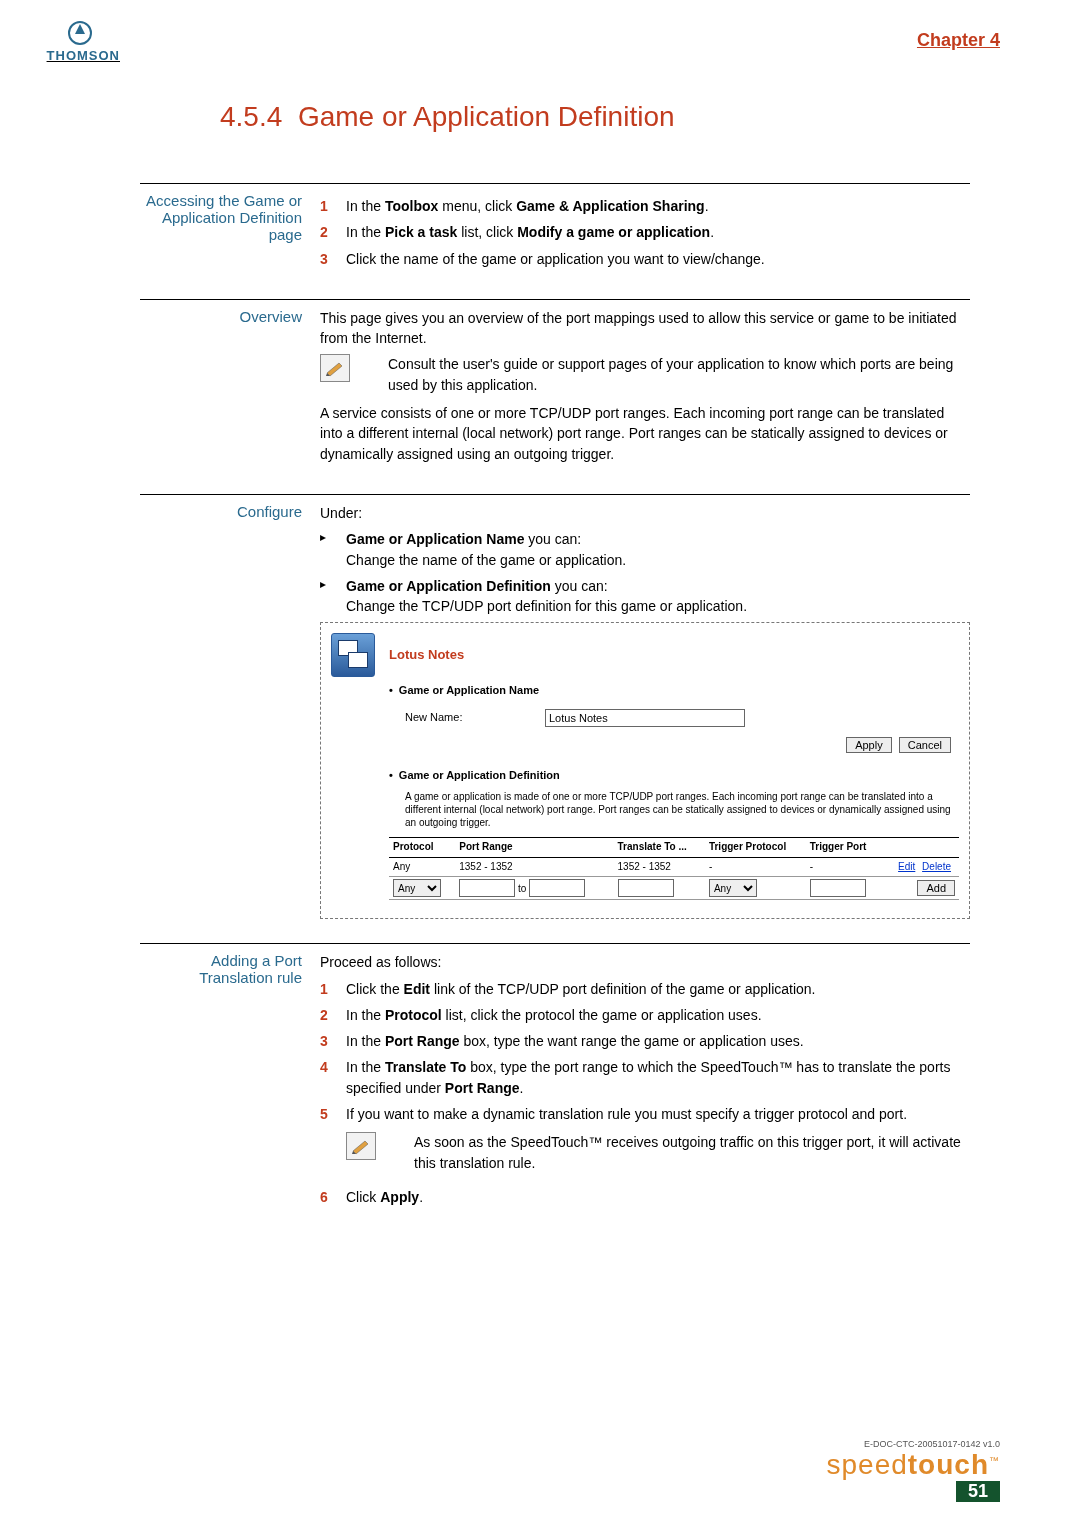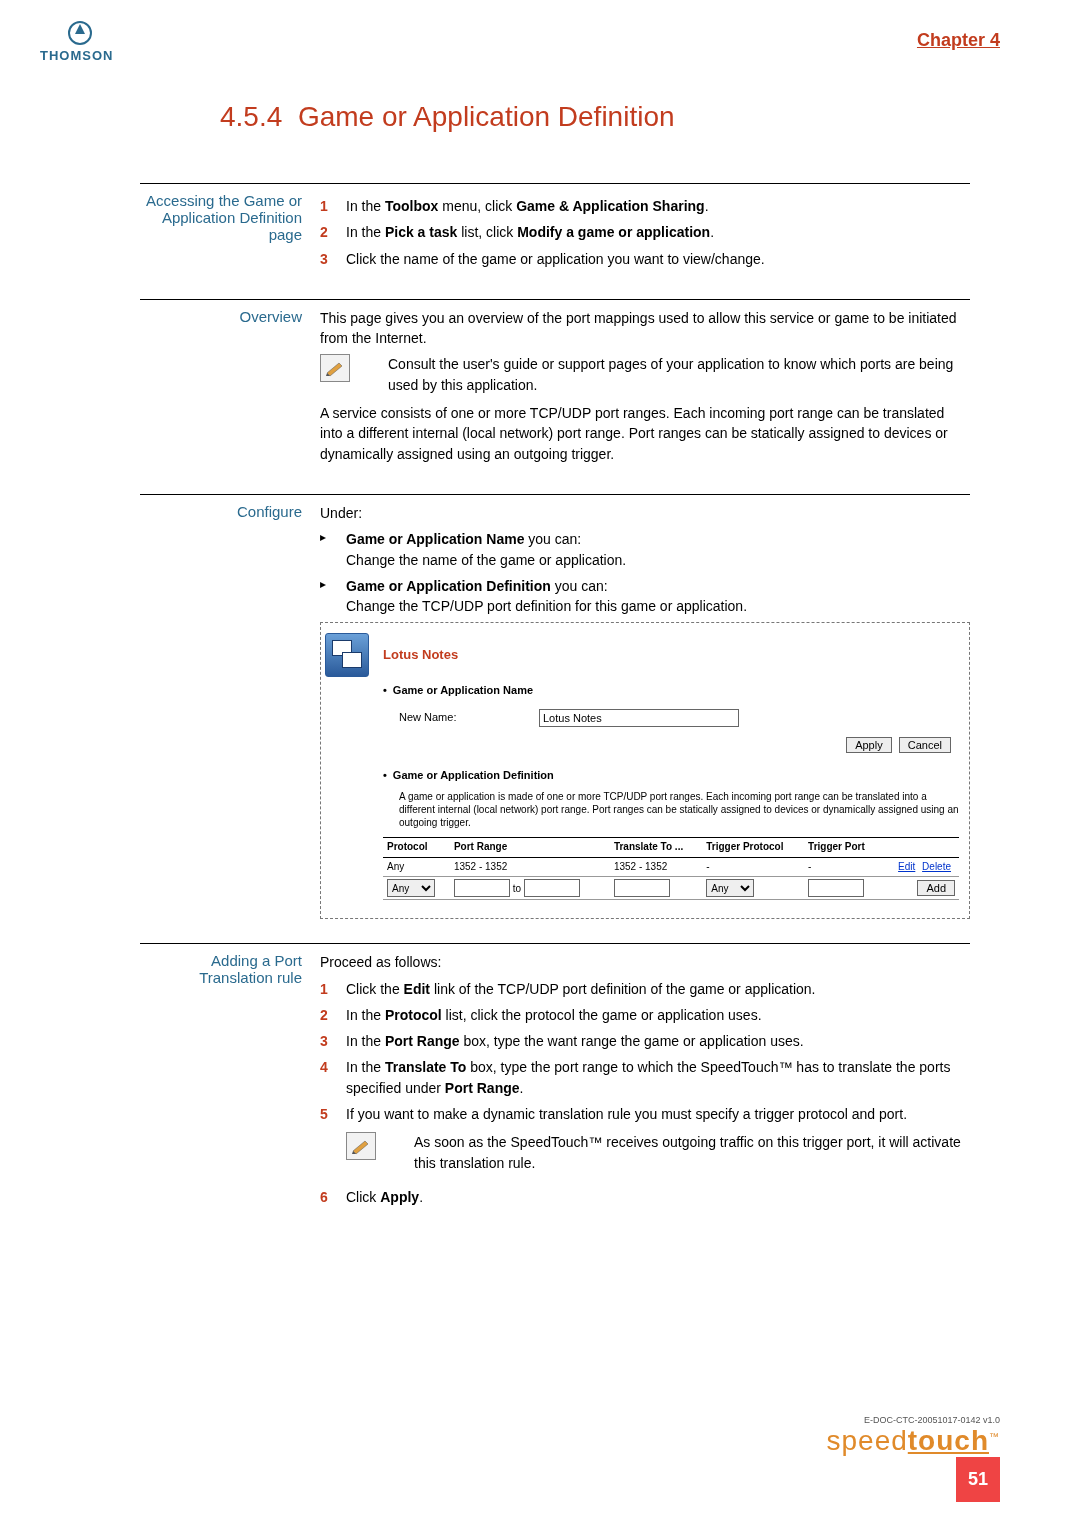--- a/index.html
+++ b/index.html
@@ -1,18 +1,18 @@
 <!DOCTYPE html>
 <html><head>
 <meta charset="utf-8">
 <style>
   * { box-sizing: border-box; margin: 0; padding: 0; }
   body { font-family: Arial, Helvetica, sans-serif; font-size: 13px; color: #000; background: #fff; width: 1080px; }
   .page { position: relative; width: 1080px; min-height: 1528px; padding: 30px 80px 40px 80px; }
-  .thomson-logo { position: absolute; top: 20px; left: 40px; width: 80px; text-align: left; }
+  .thomson-logo { position: absolute; top: 20px; left: 40px; width: 80px; text-align: right; text-decoration: underline; }
   .thomson-logo svg { display: block; margin: 0 auto 2px auto; }
   .thomson-text { font-size: 13px; font-weight: bold; color: #2a6a8e; letter-spacing: 1px; }
   .header-right { text-align: right; margin-bottom: 50px; }
   .chapter { color: #c23c1e; font-weight: bold; font-size: 18px; text-decoration: underline; }
   .subhead { font-size: 13px; color: #000; margin-top: 2px; }
   .title-row { margin-left: 140px; margin-bottom: 50px; }
   .section-num { color: #c23c1e; font-size: 28px; font-weight: normal; display: inline; }
   .title { color: #c23c1e; font-size: 28px; font-weight: normal; display: inline; margin-left: 12px; }
   .content-block { margin-left: 60px; margin-right: 30px; }
   .hr { border: none; border-top: 1px solid #000; margin: 0; }
@@ -25,21 +25,21 @@
   ol.numlist li .num { color: #c23c1e; font-weight: bold; width: 26px; flex-shrink: 0; }
   ol.numlist li .txt { flex: 1; }
   ul.arrowlist { list-style: none; padding: 0; margin: 4px 0; }
   ul.arrowlist li { display: flex; margin-bottom: 6px; }
   ul.arrowlist li::before { content: "▸"; width: 26px; flex-shrink: 0; font-size: 12px; color: #000; }
   .note-row { display: flex; align-items: flex-start; margin: 6px 0 8px 0; gap: 28px; }
   .note-icon { width: 30px; height: 28px; border: 1px solid #888; background: #f2f2f2; margin-right: 10px; flex-shrink: 0; display:flex; align-items:center; justify-content:center; }
   .note-icon svg { display:block; }
   .bold { font-weight: bold; }
   
-  .ui-box { border: 1px dashed #777; margin-top: 6px; padding: 10px 10px 18px 4px; font-size: 11px; }
+  .ui-box { border: 1px dashed #777; margin-top: 6px; padding: 10px 10px 18px 10px; font-size: 11px; }
   .ui-header { display: flex; align-items: center; margin-bottom: 6px; }
   .ui-icon { width: 44px; height: 44px; background: linear-gradient(#6aa0d8,#2a5a9a); border: 1px solid #2a5a9a; border-radius: 3px; margin-right: 14px; position: relative; flex-shrink:0; }
   .ui-icon::before, .ui-icon::after { content:""; position:absolute; background:#fff; border:1px solid #1a3a6a; }
   .ui-icon::before { width:18px; height:14px; top:6px; left:6px; }
   .ui-icon::after  { width:18px; height:14px; top:18px; left:16px; }
   .ui-title { color: #c23c1e; font-weight: bold; font-size: 13px; }
   .ui-sub { margin-left: 58px; margin-top: 4px; }
   .ui-bullet { display:flex; align-items:center; font-weight:bold; font-size:11px; margin-bottom:6px; }
   .ui-bullet::before { content:"•"; margin-right:6px; }
   .ui-field-row { display:flex; align-items:center; margin: 10px 0 10px 16px; }
@@ -50,23 +50,23 @@
   .ui-desc { font-size: 10px; margin: 4px 0 8px 16px; line-height:1.3; }
   table.ui-table { width: 100%; border-collapse: collapse; font-size: 10px; margin-left: 0; }
   table.ui-table th { text-align: left; font-weight: bold; padding: 2px 4px; border-top:1px solid #000; border-bottom:1px solid #000; }
   table.ui-table td { padding: 2px 4px; border-bottom:1px solid #999; }
   .ui-link { color: #0033cc; text-decoration: underline; margin-right: 4px; }
   .ui-select { border:1px solid #666; font-size:10px; height:18px; width: 48px; }
   .ui-small-input { border:1px solid #666; font-size:10px; height:18px; width:56px; }
   .footer { position: absolute; bottom: 26px; left: 80px; right: 80px; display: flex; align-items: flex-end; justify-content: space-between; flex-direction: column; }
   .docref { font-size: 9px; color: #555; }
   .speedtouch { font-size: 28px; color: #e08a2a; letter-spacing: 1px; }
-  .speedtouch .bold2 { font-weight: bold; text-decoration: underline; }
+  .speedtouch .bold2 { font-weight: bold; }
   .speedtouch sup { font-size: 10px; }
-  .pagenum-box { background: #ef4444; color: #fff; font-weight: bold; padding: 12px 12px; font-size: 18px; }
+  .pagenum-box { background: #14532d; color: #fff; font-weight: bold; padding: 0 12px; font-size: 18px; }
 </style>
 </head>
 <body>
 
 <div class="page">
 
   <div class="thomson-logo">
     <svg width="26" height="26" viewBox="0 0 26 26">
       <circle cx="13" cy="13" r="11" fill="none" stroke="#2a6a8e" stroke-width="2"></circle>
       <path d="M13 4 L18 14 L8 14 Z" fill="#2a6a8e"></path>

